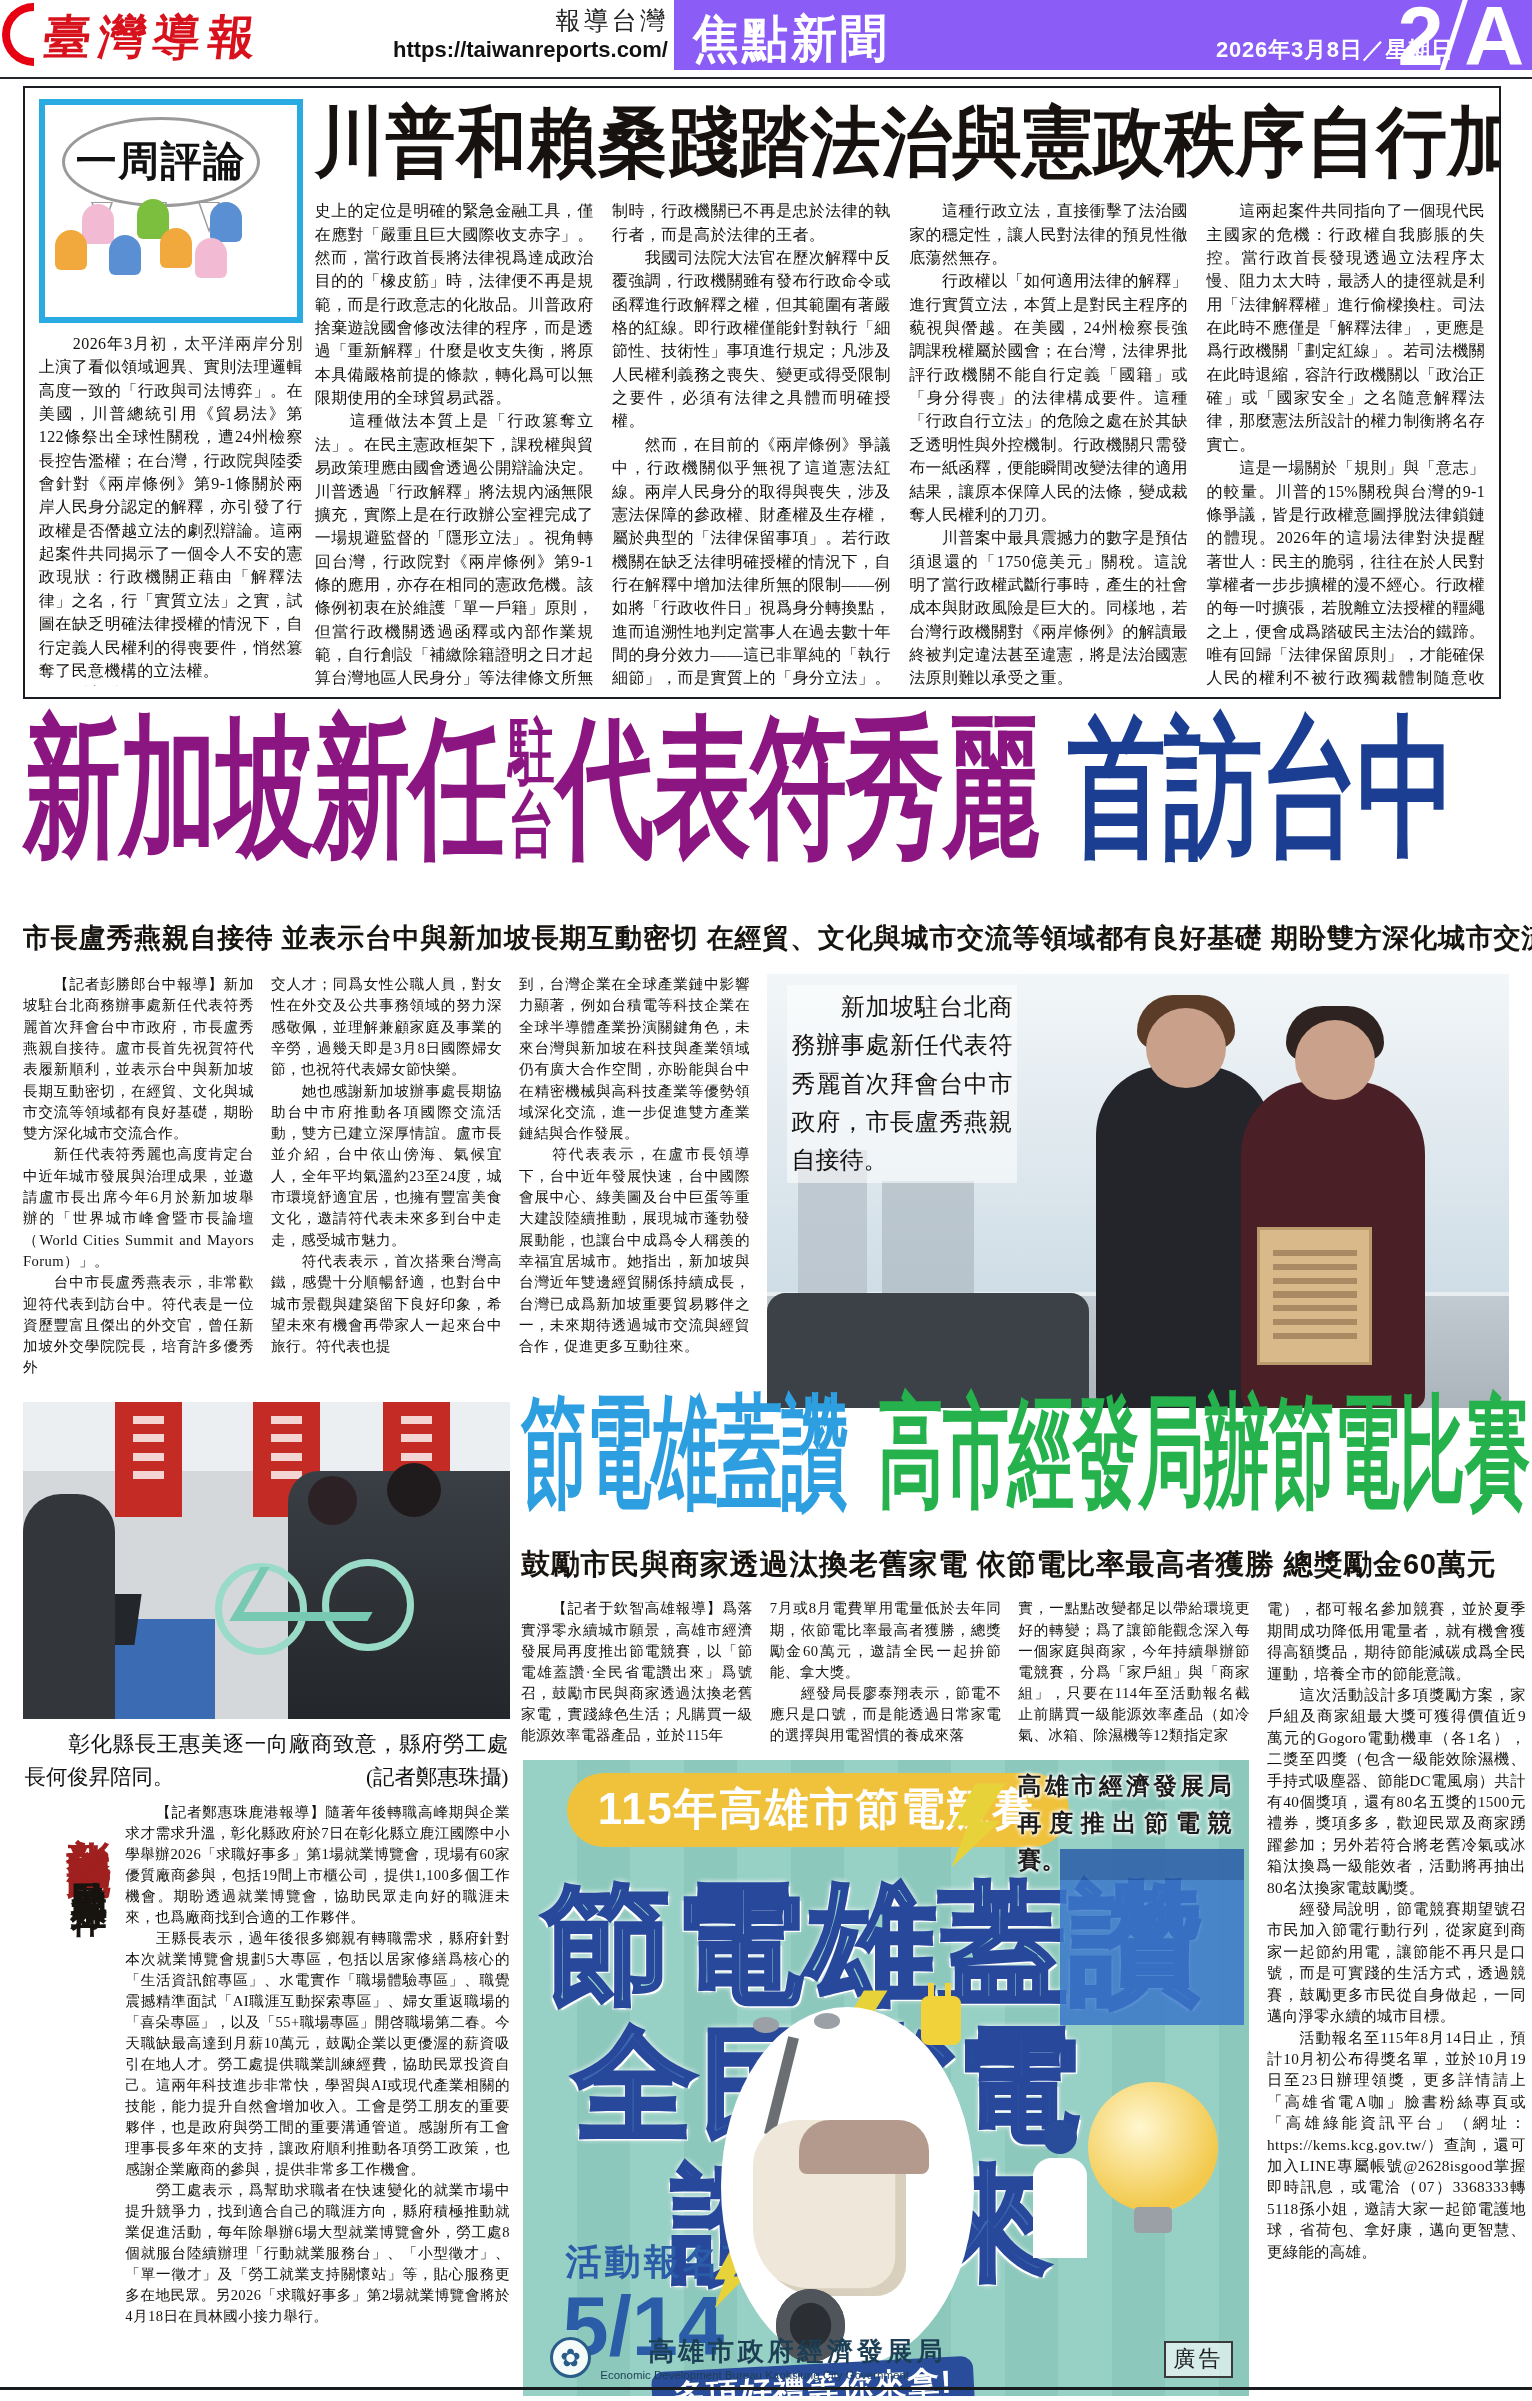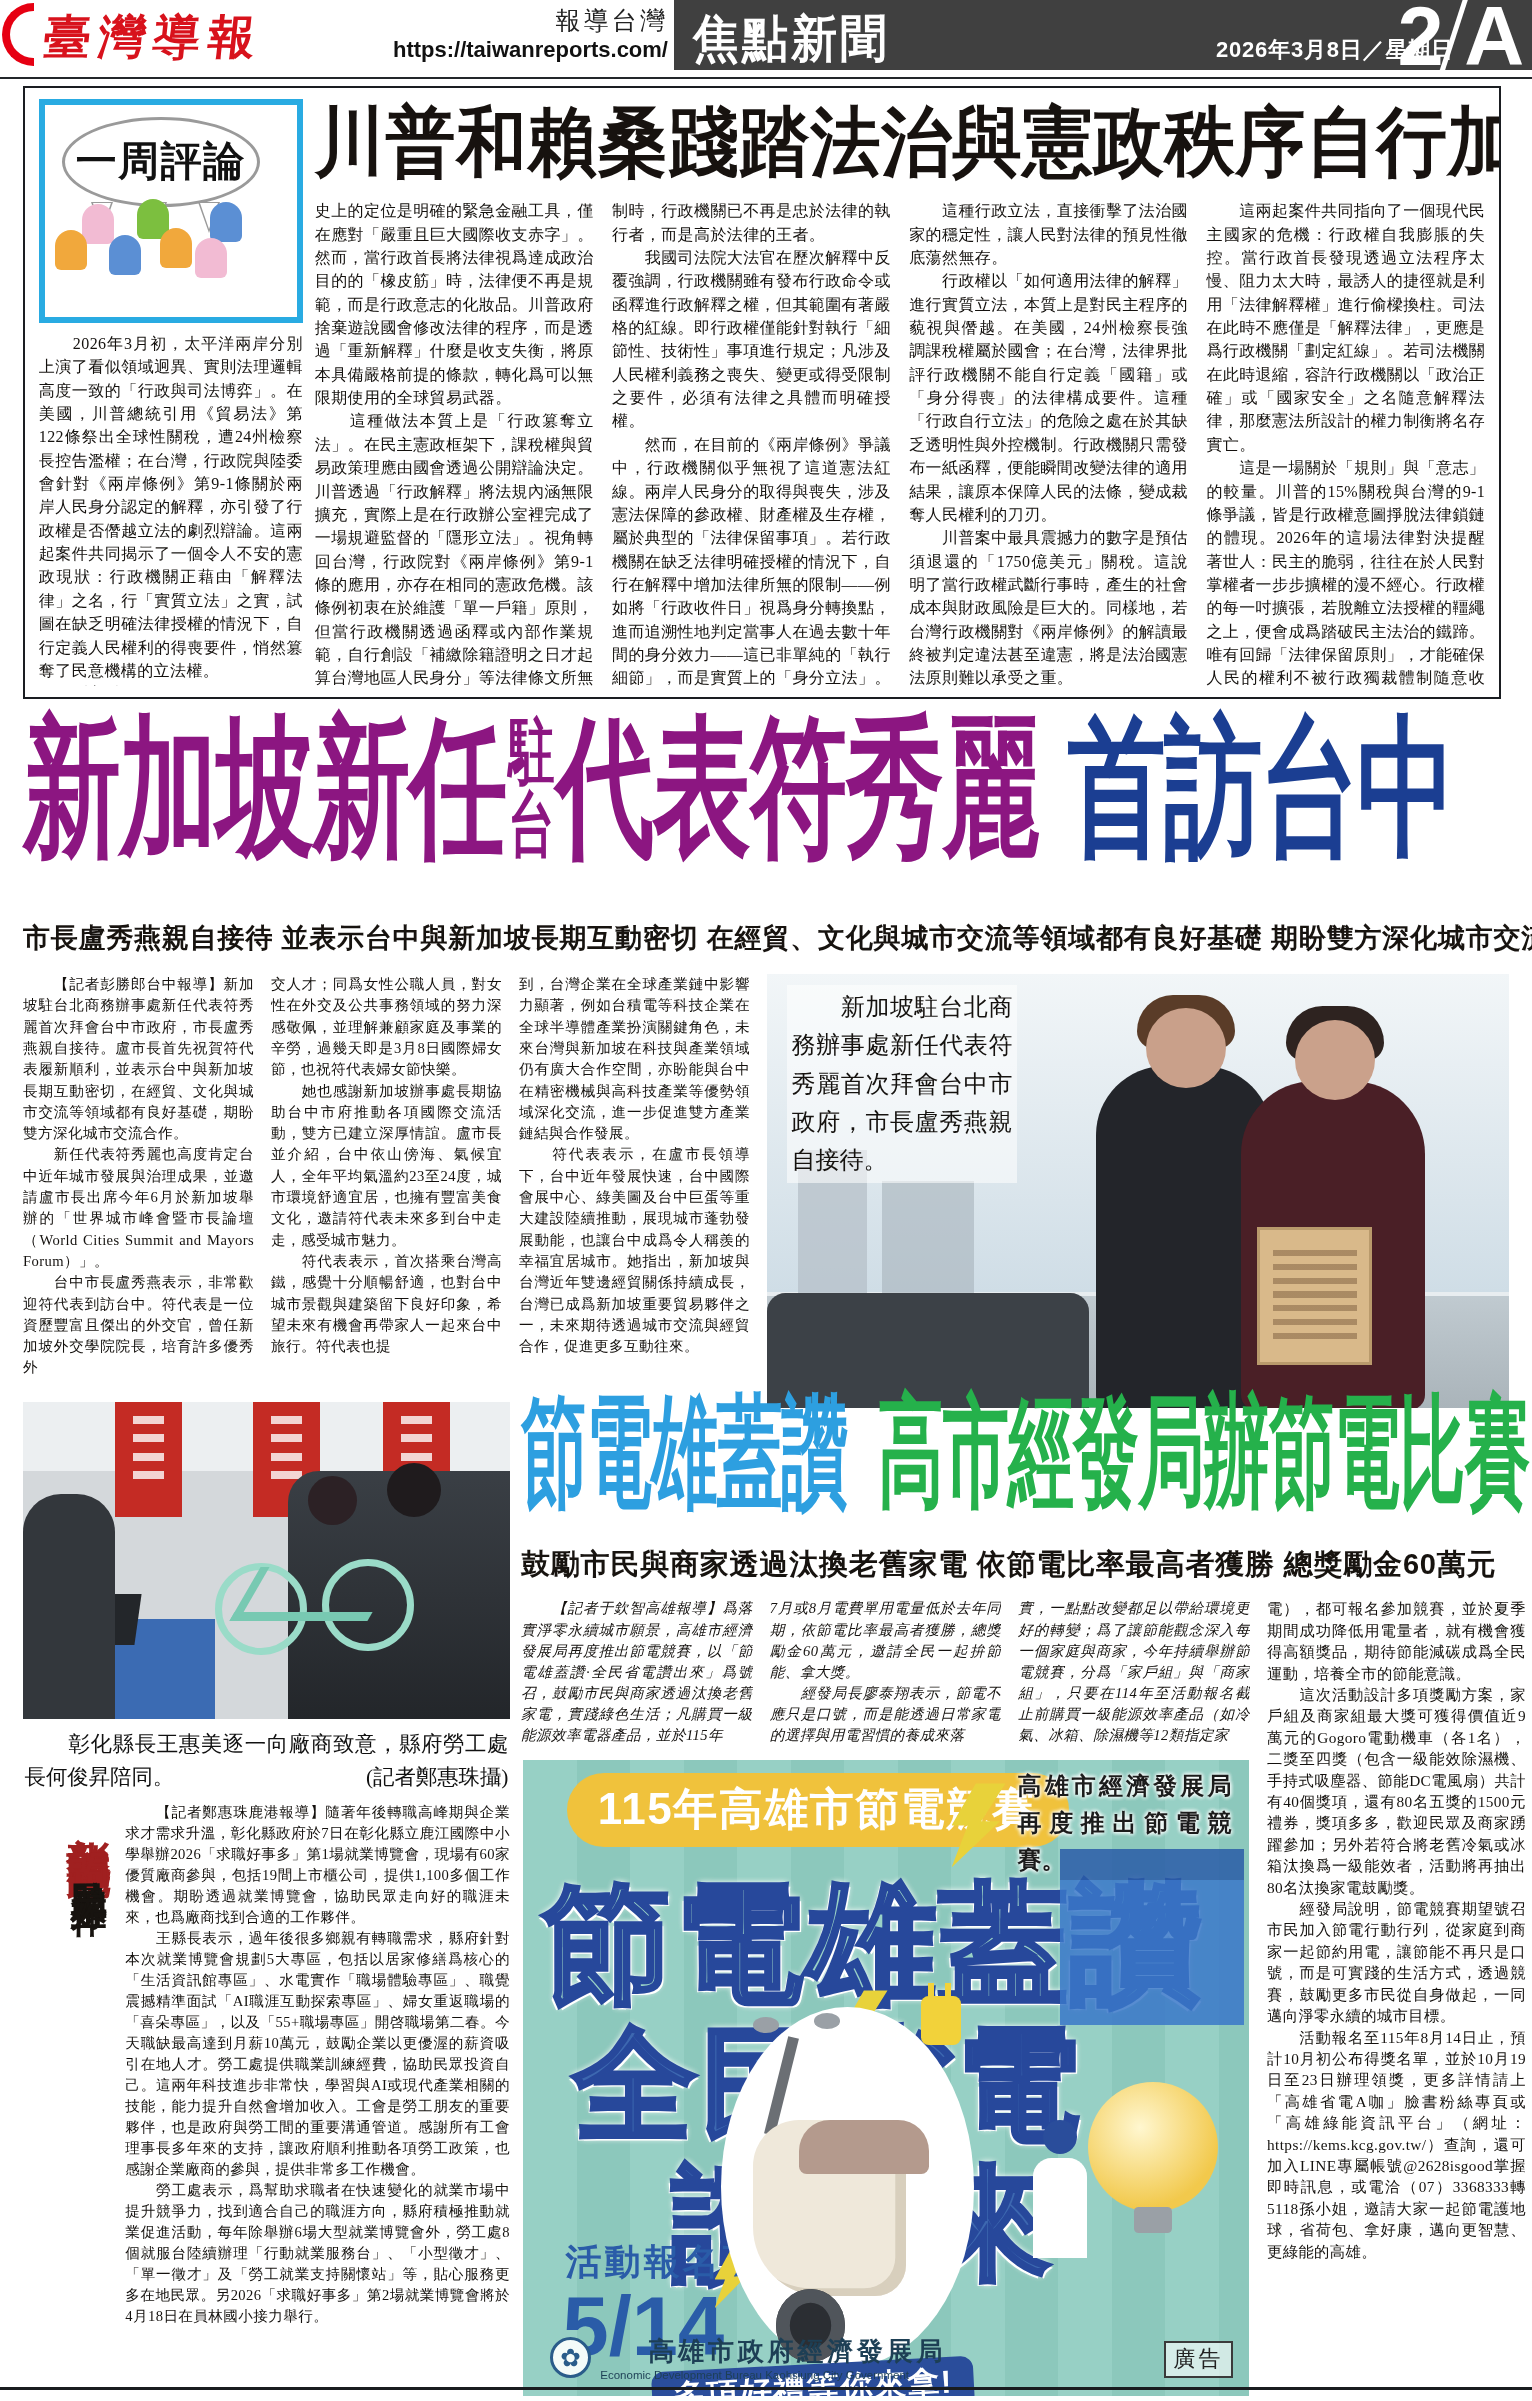--- a/index.html
+++ b/index.html
@@ -3,21 +3,21 @@
 <meta charset="utf-8">
 <style>
   * { margin:0; padding:0; box-sizing:border-box; }
   body { background:#777; }
   .page { position:relative; width:1532px; height:2401px; background:#fff; overflow:hidden;
           font-family:"Liberation Serif","DejaVu Serif",serif; color:#111; }
   .sans { font-family:"Liberation Sans","DejaVu Sans",sans-serif; }
 
   
   .header { position:absolute; left:0; top:0; width:1532px; height:70px; background:#fff; }
-  .header-red { position:absolute; left:674px; top:0; width:858px; height:70px; background:#404040; }
+  .header-red { position:absolute; left:674px; top:0; width:858px; height:70px; background:#8b5cf6; }
   .mast-bracket { position:absolute; left:1.5px; top:3.1px; width:32px; height:63px;
                   border:8.4px solid #E60012; border-right:none; border-radius:35px 0 0 35px; }
   .masthead { position:absolute; left:44px; top:6.1px; font-size:47px; font-weight:900; color:#D8121C;
               letter-spacing:7.7px; transform:skewX(-6deg); font-family:"Liberation Serif",serif; }
   .tagline-wrap { position:absolute; right:864px; top:4.6px; text-align:right; line-height:1.25; }
   .tagline { font-size:25px; color:#222; letter-spacing:3.1px; }
   .site-url { font-size:22px; font-weight:700; color:#111; }
   .section-badge { position:absolute; left:693px; top:7.7px; color:#fff; font-size:46px; font-weight:900;
                    letter-spacing:3.1px; transform:scaleY(1.1); }
   .issue-date { position:absolute; left:1172px; top:35px; color:#fff; font-size:22px; letter-spacing:0.8px; font-weight:700;}
@@ -114,21 +114,21 @@
   .a3-body { flex:1; font-size:14.6px; line-height:1.44; }
 
   
   .a4 { position:absolute; left:521px; top:1390px; width:1005px; }
   .a4-headline { height:150px; white-space:nowrap; }
   .a4-hl-blue { font-size:66px; color:#2D9FE0; transform:scaleY(1.85); letter-spacing:-0.8px; }
   .a4-hl-green { font-size:66px; color:#25B14B; transform:scaleY(1.85); margin-left:27.6px; letter-spacing:-0.8px; }
   .a4-subhead { font-size:29px; font-weight:900; letter-spacing:0.8px; white-space:nowrap; color:#17130f; margin-top:4.6px; }
   .a4-content { display:flex; gap:17px; margin-top:13.8px; height:801px; }
   .a4-main { width:729px; flex:none; position:relative; }
-  .a4-toprow { display:flex; gap:17px; height:153px; overflow:hidden;font-style:italic; }
+  .a4-toprow { display:flex; gap:17px; height:153px; overflow:hidden; }
   .a4-toprow .col { flex:1; font-size:14.6px; line-height:1.45; }
   .a4-col4 { flex:1; font-size:15.3px; line-height:1.4; }
 
   
   .poster { position:absolute; left:1.5px; right:1.5px; top:162px; bottom:3.1px; overflow:hidden;
             background:repeating-linear-gradient(90deg,#97d0c5 0 54px,#8cc8bc 54px 107px); }
   .poster-banner { position:absolute; left:44px; top:12.3px; width:502px; height:74px; background:#F0C23C;
                    border-radius:38px; color:#fff; font-size:44px; font-weight:900; display:flex;
                    align-items:center; justify-content:center; letter-spacing:1.5px; }
   .poster-caption { position:absolute; right:17px; top:7.7px; width:214px; font-size:24px; font-weight:700;

